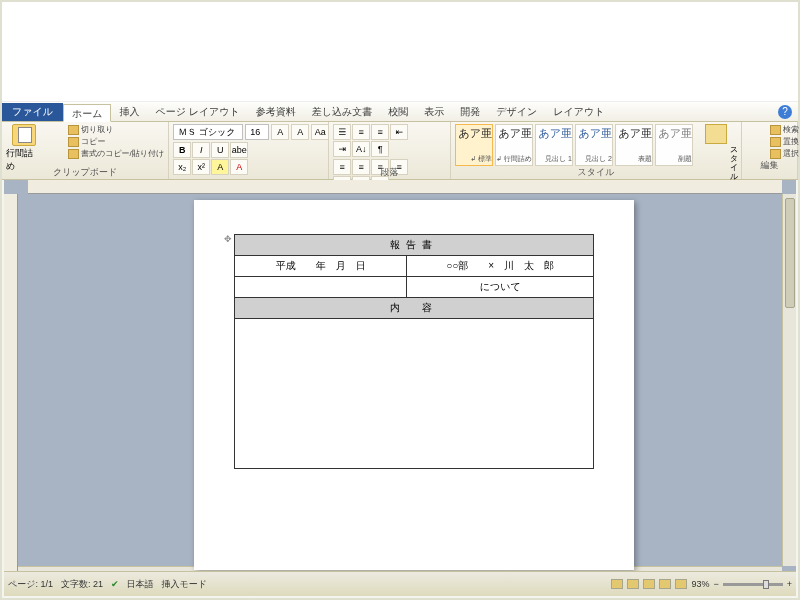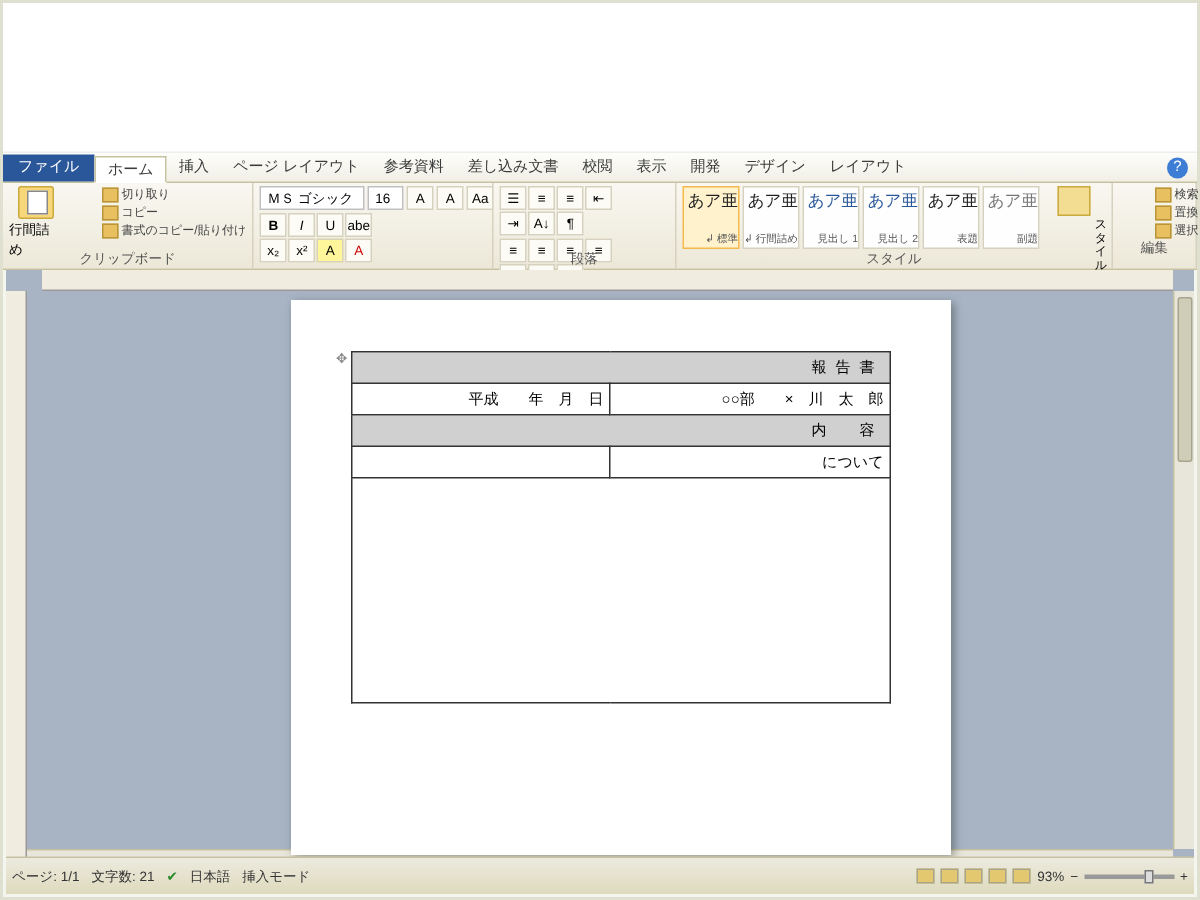--- a/index.html
+++ b/index.html
@@ -32,21 +32,21 @@
 .style-sample { font-size: 11px; color: #222; }
 .style-name { font-size: 7px; color: #555; }
 
 .doc-area { position: absolute; top: 178px; left: 2px; right: 2px; bottom: 18px; background: #a8b4c4; overflow: hidden; }
 .ruler-h { position: absolute; top: 0; left: 24px; right: 14px; height: 14px; background: #f0ede0; border-bottom: 1px solid #999; font-size: 7px; }
 .ruler-v { position: absolute; top: 14px; left: 0; width: 14px; bottom: 0; background: #f0ede0; border-right: 1px solid #999; }
 .page { position: absolute; top: 20px; left: 190px; width: 440px; height: 370px; background: #fff; box-shadow: 2px 2px 6px rgba(0,0,0,.35); padding: 34px 40px 10px 40px; }
 .page .anchor { position: absolute; top: 34px; left: 30px; font-size: 9px; color: #888; }
 
 table.report { width: 100%; border-collapse: collapse; font-size: 10px; }
-table.report td, table.report th { border: 1px solid #333; padding: 3px 4px; text-align: right; }
+table.report td, table.report th { border: 1px solid #333; padding: 3px 4px; }
 .hd { background: #d0d0d0; text-align: center; letter-spacing: 6px; font-weight: normal; }
 .row2 td { text-align: center; }
 .row3right { text-align: center; }
 .content-cell { height: 150px; vertical-align: top; }
 
 .scroll-v { position: absolute; top: 14px; right: 0; width: 14px; bottom: 14px; background: #e8e6da; border-left: 1px solid #c6c29f; }
 .scroll-h { position: absolute; left: 14px; right: 14px; bottom: 0; height: 14px; background: #e8e6da; border-top: 1px solid #c6c29f; }
 .thumb-v { position: absolute; top: 4px; left: 2px; width: 10px; height: 110px; background: #cfccb8; border: 1px solid #a8a58d; border-radius: 2px; }
 
 .statusbar { position: absolute; left: 2px; right: 2px; bottom: 2px; height: 16px; background: linear-gradient(#eceadf,#dedabd); border-top: 1px solid #c6c29f; display: flex; align-items: center; font-size: 9px; color: #333; padding: 12px 4px; gap: 8px; }
@@ -215,26 +215,26 @@
       <table class="report">
         <tbody>
             <tr>
               <th class="hd" colspan="2">報告書</th>
             </tr>
         <tr class="row2">
           <td style="width:48%;">平成　　年　月　日</td>
           <td>○○部　　×　川　太　郎</td>
         </tr>
         <tr>
-              <td class="hd" colspan="2">内　容</td>
-            </tr>
-        <tr>
           <td></td>
           <td class="row3right">について</td>
         </tr>
+        <tr>
+              <td class="hd" colspan="2">内　容</td>
+            </tr>
         <tr>
               <td class="content-cell" colspan="2"></td>
             </tr>
       </tbody>
         </table>
     </div>
   </div>
 
   <div class="statusbar">
     <span>ページ: 1/1</span>

